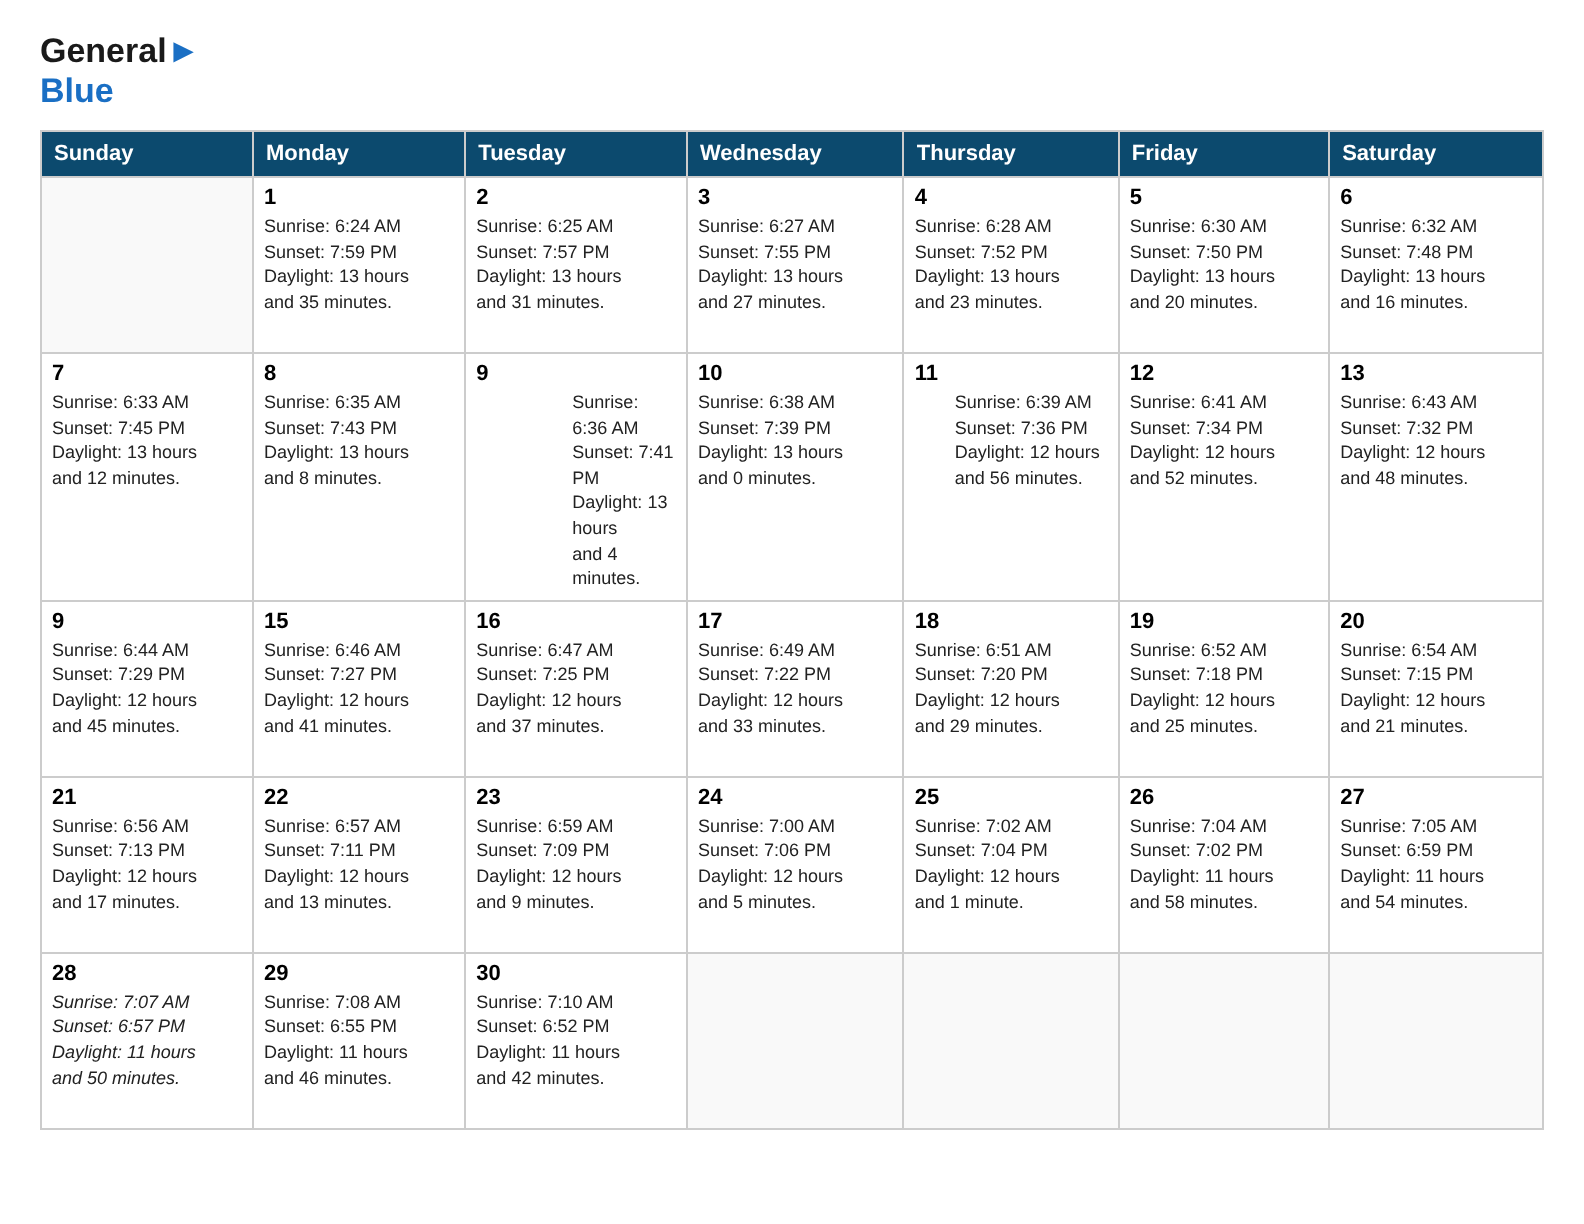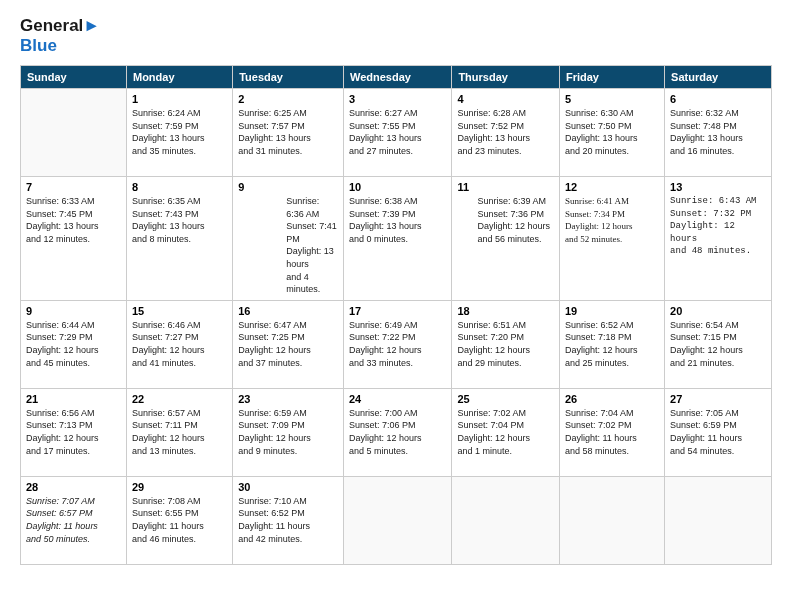--- a/index.html
+++ b/index.html
@@ -175,28 +175,28 @@
           </td>
           <td>
             <div class="day-number">11</div>
             <div class="day-info" style="white-space: pre-line; margin-left: 20px;">Sunrise: 6:39 AM
 Sunset: 7:36 PM
 Daylight: 12 hours
 and 56 minutes.</div>
           </td>
           <td>
             <div class="day-number">12</div>
-            <div class="day-info" style="white-space: pre-line; font-family: Liberation Serif, serif;">Sunrise: 6:41 AM
+            <div class="day-info" style="white-space: pre-line;">Sunrise: 6:41 AM
 Sunset: 7:34 PM
 Daylight: 12 hours
 and 52 minutes.</div>
           </td>
           <td>
             <div class="day-number">13</div>
-            <div class="day-info" style="white-space: pre-line; font-family: Liberation Mono, monospace;">Sunrise: 6:43 AM
+            <div class="day-info" style="white-space: pre-line;">Sunrise: 6:43 AM
 Sunset: 7:32 PM
 Daylight: 12 hours
 and 48 minutes.</div>
           </td>
         </tr>
         <tr>
           <td>
             <div class="day-number">9</div>
             <div class="day-info" style="white-space: pre-line;">Sunrise: 6:44 AM
 Sunset: 7:29 PM

